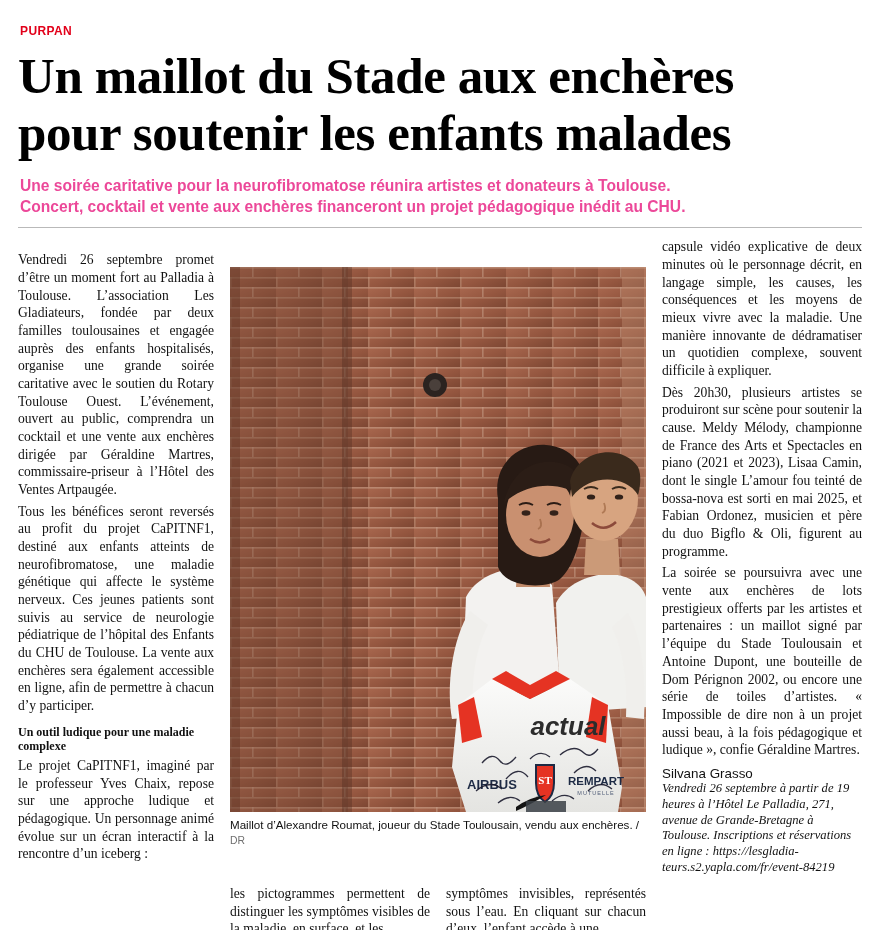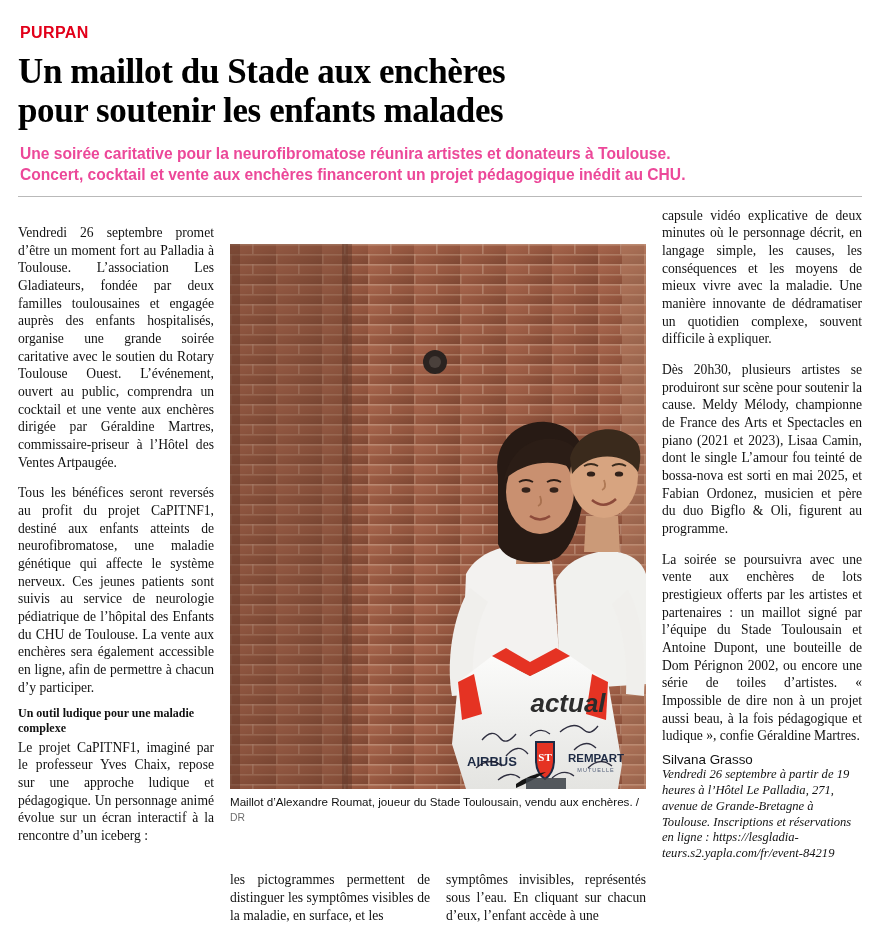--- a/index.html
+++ b/index.html
@@ -17,29 +17,29 @@
   .page {
     position: relative;
     width: 880px;
     height: 930px;
     box-sizing: border-box;
     padding: 18px 18px 0 18px;
   }
   .kicker {
     font-family: "Liberation Sans", sans-serif;
     font-weight: bold;
-    font-size: 16px;
+    font-size: 12px;
     letter-spacing: 0.4px;
     color: #e2001a;
     margin: 6px 0 10px 2px;
   }
   .headline {
     font-family: "Liberation Serif", serif;
     font-weight: bold;
-    font-size: 35px;
+    font-size: 51px;
     line-height: 1.12;
     letter-spacing: -0.4px;
     margin: 0 0 4px 0;
     color: #000;
   }
   .headline .line {
     display: block;
   }
   .subhead {
     font-family: "Liberation Sans", sans-serif;
@@ -75,21 +75,21 @@
     line-height: 1.30;
     text-align: justify;
     hyphens: auto;
     -webkit-hyphens: auto;
     color: #111;
   }
   .body-text p {
     margin: 0 0 0 0;
     text-indent: 0;
   }
-  .body-text p + p { margin-top: 13px; }
+  .body-text p + p { margin-top: 4px; }
 
   .subtitle-bold {
     font-family: "Liberation Serif", serif;
     font-weight: bold;
     font-size: 12px;
     line-height: 1.22;
     margin: 10px 0 3px 0;
   }
 
   .photo-wrap {

